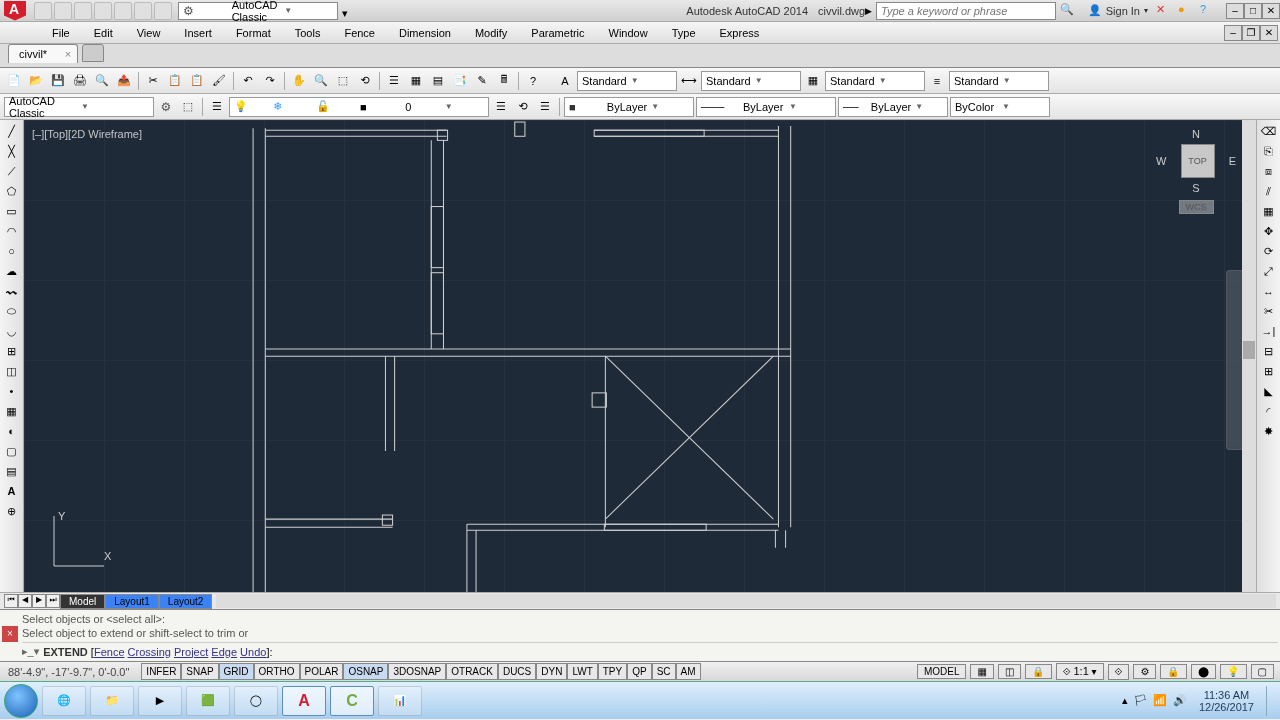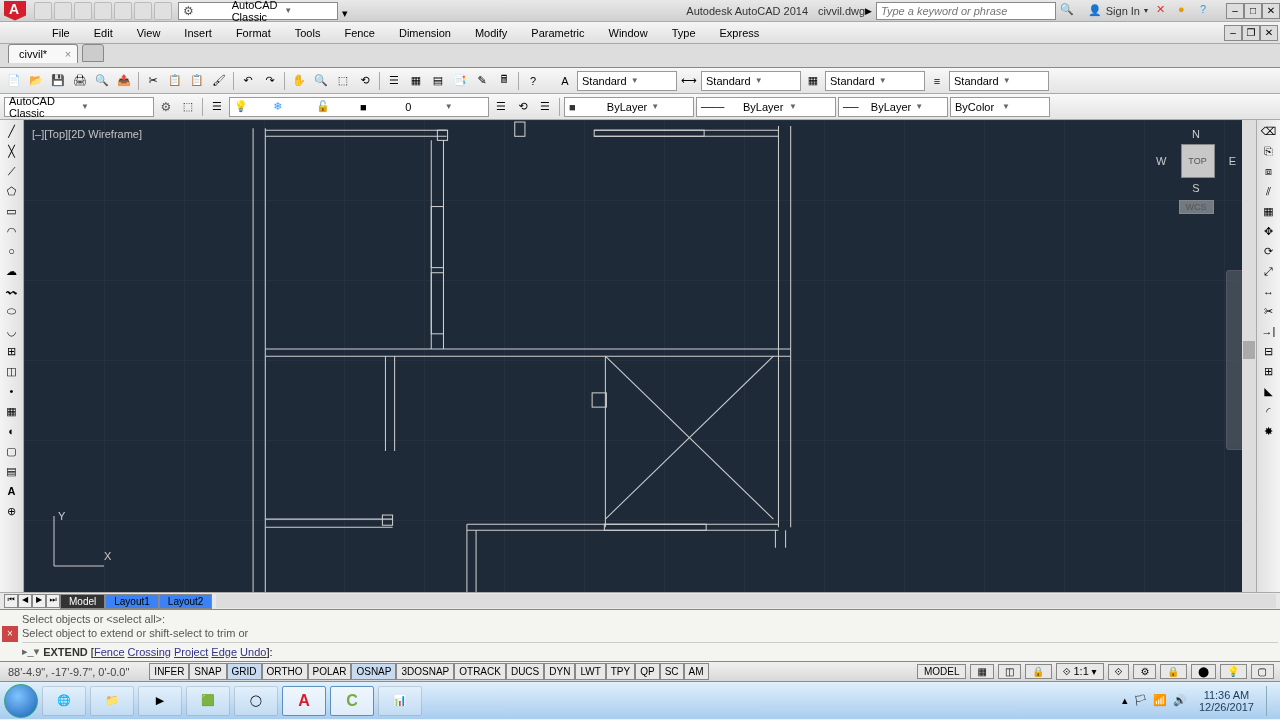--- a/index.html
+++ b/index.html
@@ -57,21 +57,21 @@
 .ltab.active{background:#333;color:#fff}
 .cmdwin{height:52px;background:#f4f4f0;border-top:1px solid #888;position:relative;font-family:Consolas,monospace;font-size:11px;padding:2px 2px 2px 22px}
 .cmd-close{position:absolute;left:2px;top:16px;width:16px;height:16px;background:#c44;color:#fff;text-align:center;line-height:16px;font-size:10px}
 .cmd-hist{color:#555;line-height:14px}
 .cmd-line{display:flex;align-items:center;border-top:1px solid #ccc;margin-top:2px;padding-top:2px}
 .cmd-prefix{color:#666;margin-right:4px}
 .cmd-kw{color:#338;text-decoration:underline}
 .cmd-b{color:#333;font-weight:bold}
 .statusbar{height:20px;background:linear-gradient(#f0f0f0,#d8d8d8);border-top:1px solid #888;display:flex;align-items:center;font-size:10px}
 .coords{padding:0 8px;color:#444}
-.sb-toggles{display:flex;margin-left:12px}
+.sb-toggles{display:flex;margin-left:4px}
 .sb-toggle{padding:2px 4px;border:1px solid #888;background:#e8e8e8;font-size:10px}
 .sb-toggle.on{background:#c8daf0}
 .sb-right{margin-left:auto;display:flex;align-items:center;gap:4px;padding-right:6px}
 .sb-chip{padding:1px 6px;border:1px solid #888;background:#e8e8e8;font-size:10px}
 .taskbar{height:38px;background:linear-gradient(#dfeffc,#a9cdee);display:flex;align-items:center;padding:0 4px;gap:4px;border-top:1px solid #5a8}
 .start-orb{width:34px;height:34px;border-radius:50%;background:radial-gradient(circle at 40% 35%,#7fc4ff,#1a5fb4);border:1px solid #3a7;position:relative}
 .task-btn{width:44px;height:30px;border:1px solid rgba(0,0,0,.15);border-radius:2px;background:rgba(255,255,255,.25);display:flex;align-items:center;justify-content:center}
 .task-btn.active{background:rgba(255,255,255,.6);border-color:#5a8fc0}
 .tray{margin-left:auto;display:flex;align-items:center;gap:6px;padding-right:2px}
 .clock{text-align:center;line-height:12px;font-size:10px;color:#1a3a5a;padding:0 6px}

